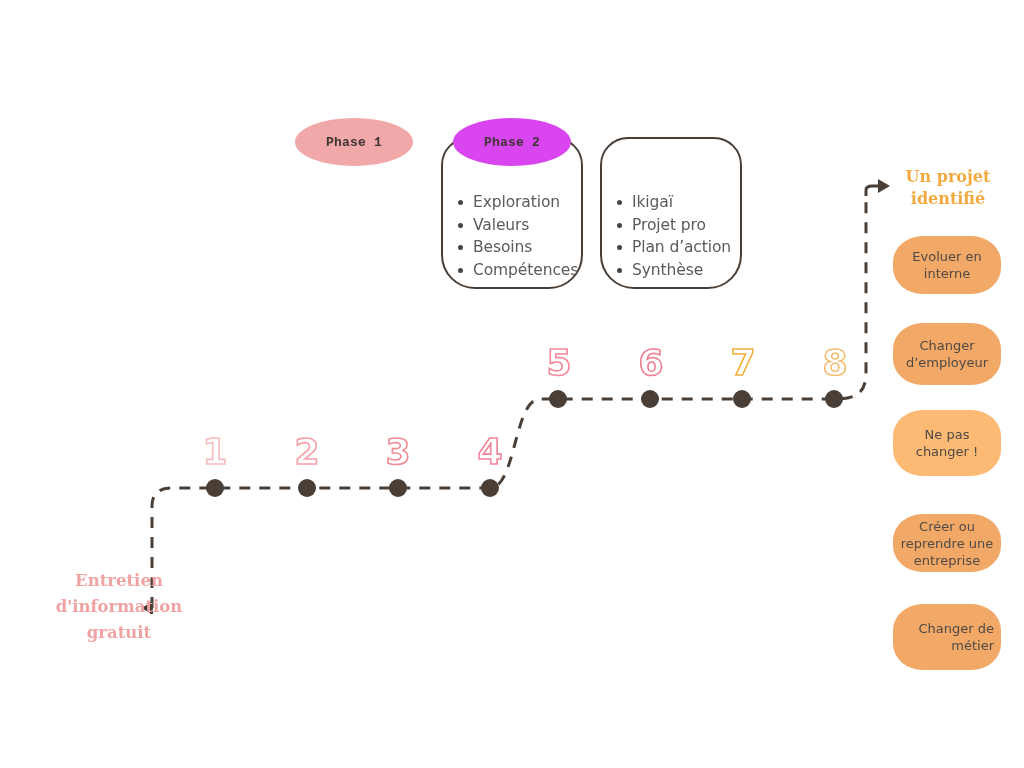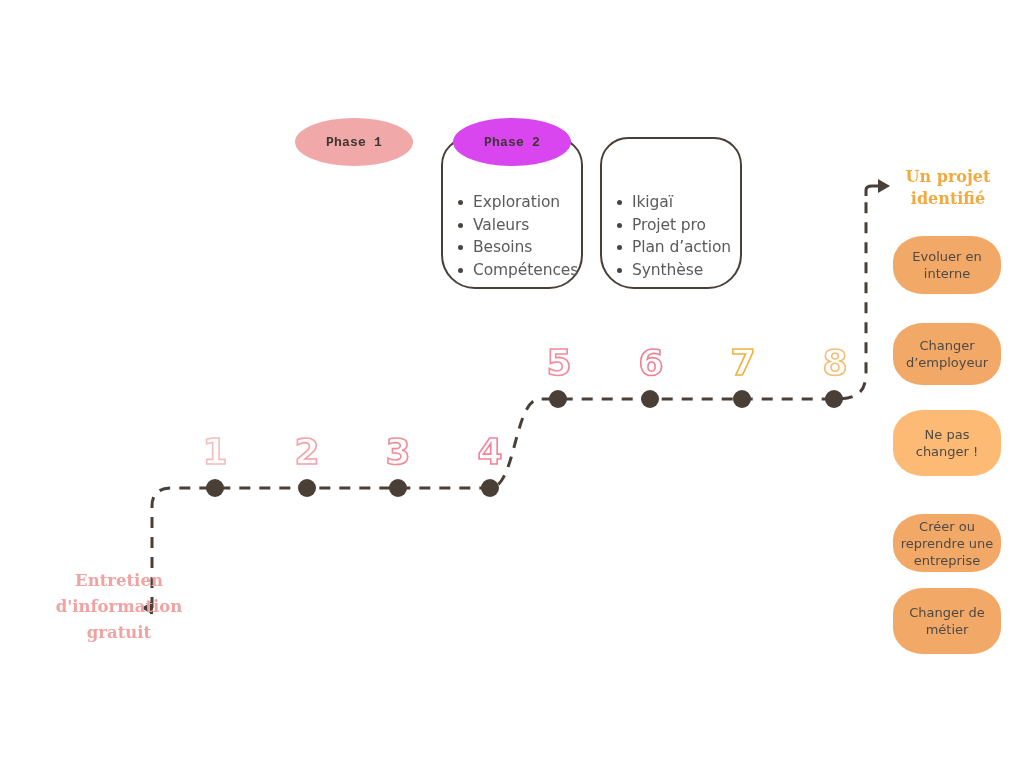--- a/index.html
+++ b/index.html
@@ -205,16 +205,16 @@
     </div>
 
   <div id="entry-label">Entretien d'information gratuit</div>
 
   <div id="outcome-title">Un projet identifié</div>
   <div id="outcome-buttons">
       <div class="outcome-btn" style="top: 236px; height: 58px; background: rgb(242, 168, 102);">Evoluer en interne</div>
       <div class="outcome-btn" style="top: 323px; height: 62px; background: rgb(242, 168, 102);">Changer d’employeur</div>
       <div class="outcome-btn" style="top: 410px; height: 66px; background: #fdba74;">Ne pas changer !</div>
       <div class="outcome-btn" style="top: 514px; height: 58px; background: rgb(242, 168, 102);">Créer ou reprendre une entreprise</div>
-      <div class="outcome-btn" style="top: 588px; height: 66px; background: rgb(242, 168, 102);">Changer de métier</div>
+      <div class="outcome-btn" style="top: 604px; height: 66px; background: rgb(242, 168, 102); text-align: right;">Changer de métier</div>
     </div>
 
 </div>
 
 </body></html>

